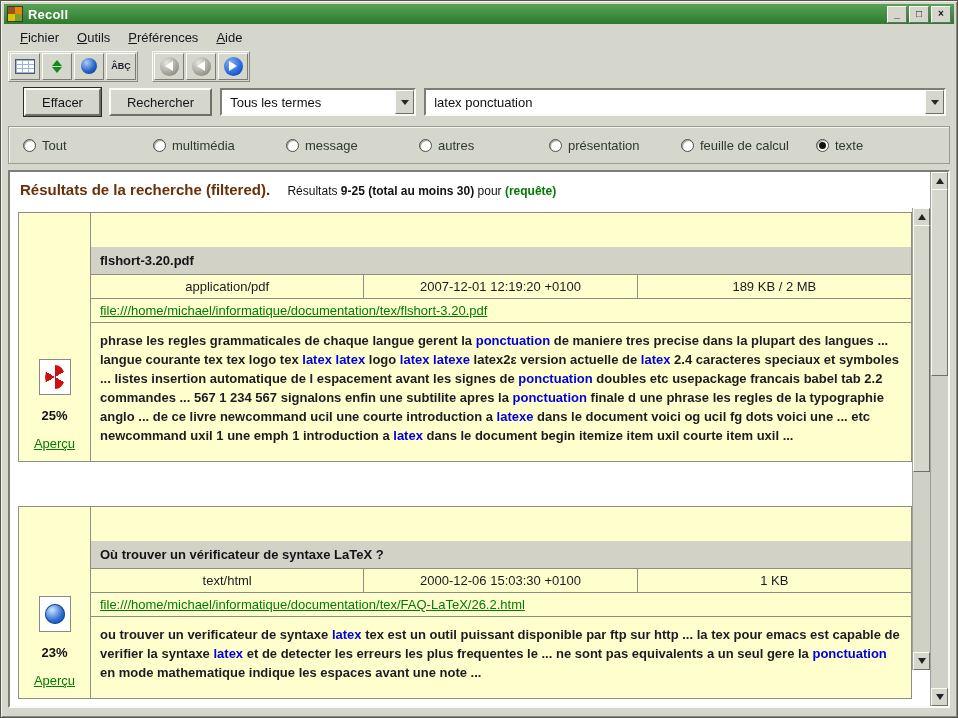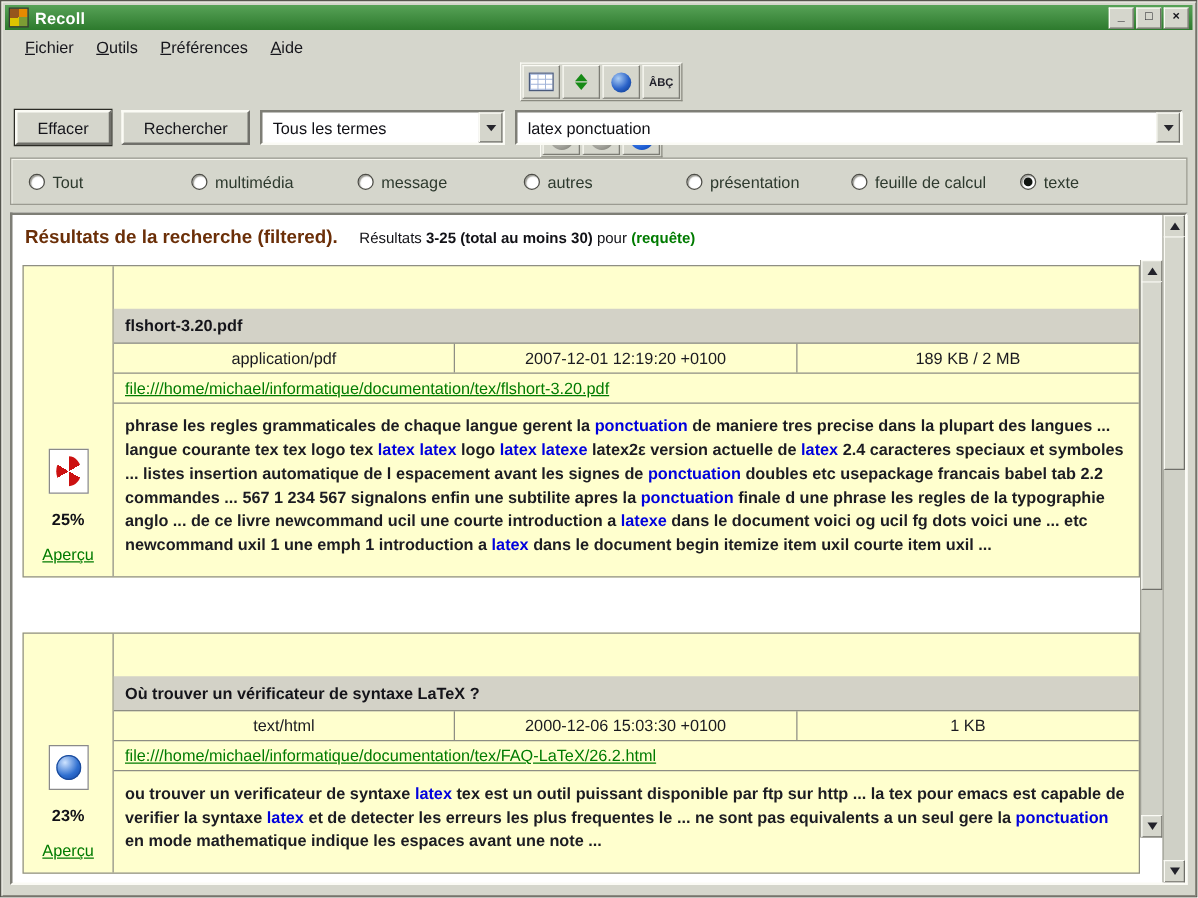--- a/index.html
+++ b/index.html
@@ -24,42 +24,42 @@
     font-size:10px;line-height:13px;text-align:center;font-weight:bold;color:#14141a;cursor:default;}
 
   
   .menubar{position:absolute;left:5px;top:27px;right:5px;height:21px;
     display:flex;align-items:center;padding-left:6px;font-size:13px;color:#16161c;}
   .menu-item{padding:2px 9px;}
   .menu-item u{text-decoration:underline;}
 
   
   .toolbar{position:absolute;left:8px;top:50px;right:4px;height:32px;
-    display:flex;align-items:center;gap:14px;flex-direction:column;}
+    display:flex;align-items:center;gap:14px;}
   .tool-group{display:flex;gap:2px;padding:1px;
     border:1px solid;border-color:#fbfbf5 #8a8a80 #8a8a80 #fbfbf5;}
   .tool-btn{width:28px;height:25px;display:flex;align-items:center;justify-content:center;
     background:#d5d6cc;border:1px solid;border-color:#fbfbf5 #7c7c74 #7c7c74 #fbfbf5;}
   .table-icon{width:18px;height:13px;background:#ffffff;border:1px solid #4a5a7a;
     background-image:linear-gradient(#9fb2d8 1px,transparent 1px),linear-gradient(90deg,#9fb2d8 1px,transparent 1px);
     background-size:6px 4px;}
   .updown-icon{display:flex;flex-direction:column;align-items:center;gap:1px;}
   .tri-up-g{width:0;height:0;border-left:5px solid transparent;border-right:5px solid transparent;border-bottom:6px solid #168a16;}
   .tri-down-g{width:0;height:0;border-left:5px solid transparent;border-right:5px solid transparent;border-top:6px solid #168a16;}
   .sphere-icon{width:16px;height:16px;border-radius:50%;
     background:radial-gradient(circle at 35% 30%, #aacdf5, #2a62c8 55%, #07327f);}
   .abc-icon{font-size:9px;font-weight:bold;color:#20202a;letter-spacing:0;}
   .nav-circle{width:19px;height:19px;border-radius:50%;display:flex;align-items:center;justify-content:center;}
   .nav-grey{background:radial-gradient(circle at 35% 30%, #e6e6e0, #97978f 70%, #6d6d65);}
   .nav-blue{background:radial-gradient(circle at 35% 30%, #7fb0f2, #1f5fd6 65%, #0a3a9e);}
   .arrow-left{width:0;height:0;border-top:5px solid transparent;border-bottom:5px solid transparent;border-right:8px solid #ffffff;}
   .arrow-right{width:0;height:0;border-top:5px solid transparent;border-bottom:5px solid transparent;border-left:8px solid #ffffff;}
 
   
-  .searchrow{position:absolute;left:12px;top:88px;right:12px;height:28px;display:flex;gap:8px;align-items:stretch;}
+  .searchrow{position:absolute;left:24px;top:88px;right:12px;height:28px;display:flex;gap:8px;align-items:stretch;}
   .btn{padding:2px 16px;font-size:13px;color:#14141a;background:#d5d6cc;
     border:2px solid;border-color:#fbfbf5 #70706a #70706a #fbfbf5;}
   .btn.default{box-shadow:0 0 0 1px #2c2c26;}
   .combo{position:relative;background:#ffffff;
     border:2px solid;border-color:#7e7e76 #fbfbf5 #fbfbf5 #7e7e76;
     display:flex;align-items:center;}
   .combo .val{padding:0 8px;font-size:13px;color:#101016;white-space:nowrap;}
   .combo-arrow{position:absolute;right:0;top:0;bottom:0;width:17px;background:#d5d6cc;
     border:1px solid;border-color:#fbfbf5 #70706a #70706a #fbfbf5;
     display:flex;align-items:center;justify-content:center;}
@@ -233,21 +233,21 @@
     <div class="radio-opt">
       <span class="radio-circle checked"></span>
       <span>texte</span>
     </div>
   </div>
 
 <div class="resultspane">
   <div class="res-header">
     <span class="res-title">Résultats de la recherche (filtered).</span>
     <span class="res-sum">Résultats</span>
-    <span class="res-sum bold">3-25 (total au moins 30)</span>
+    <span class="res-sum bold">9-25 (total au moins 30)</span>
     <span class="res-sum">pour</span>
     <a class="res-sum query-link">(requête)</a>
   </div>
 
   <div class="results-list">
       <div class="result">
         <div class="r-left">
           <div class="icon-pdf">
             <div class="pdf-mark"></div>
           </div>

